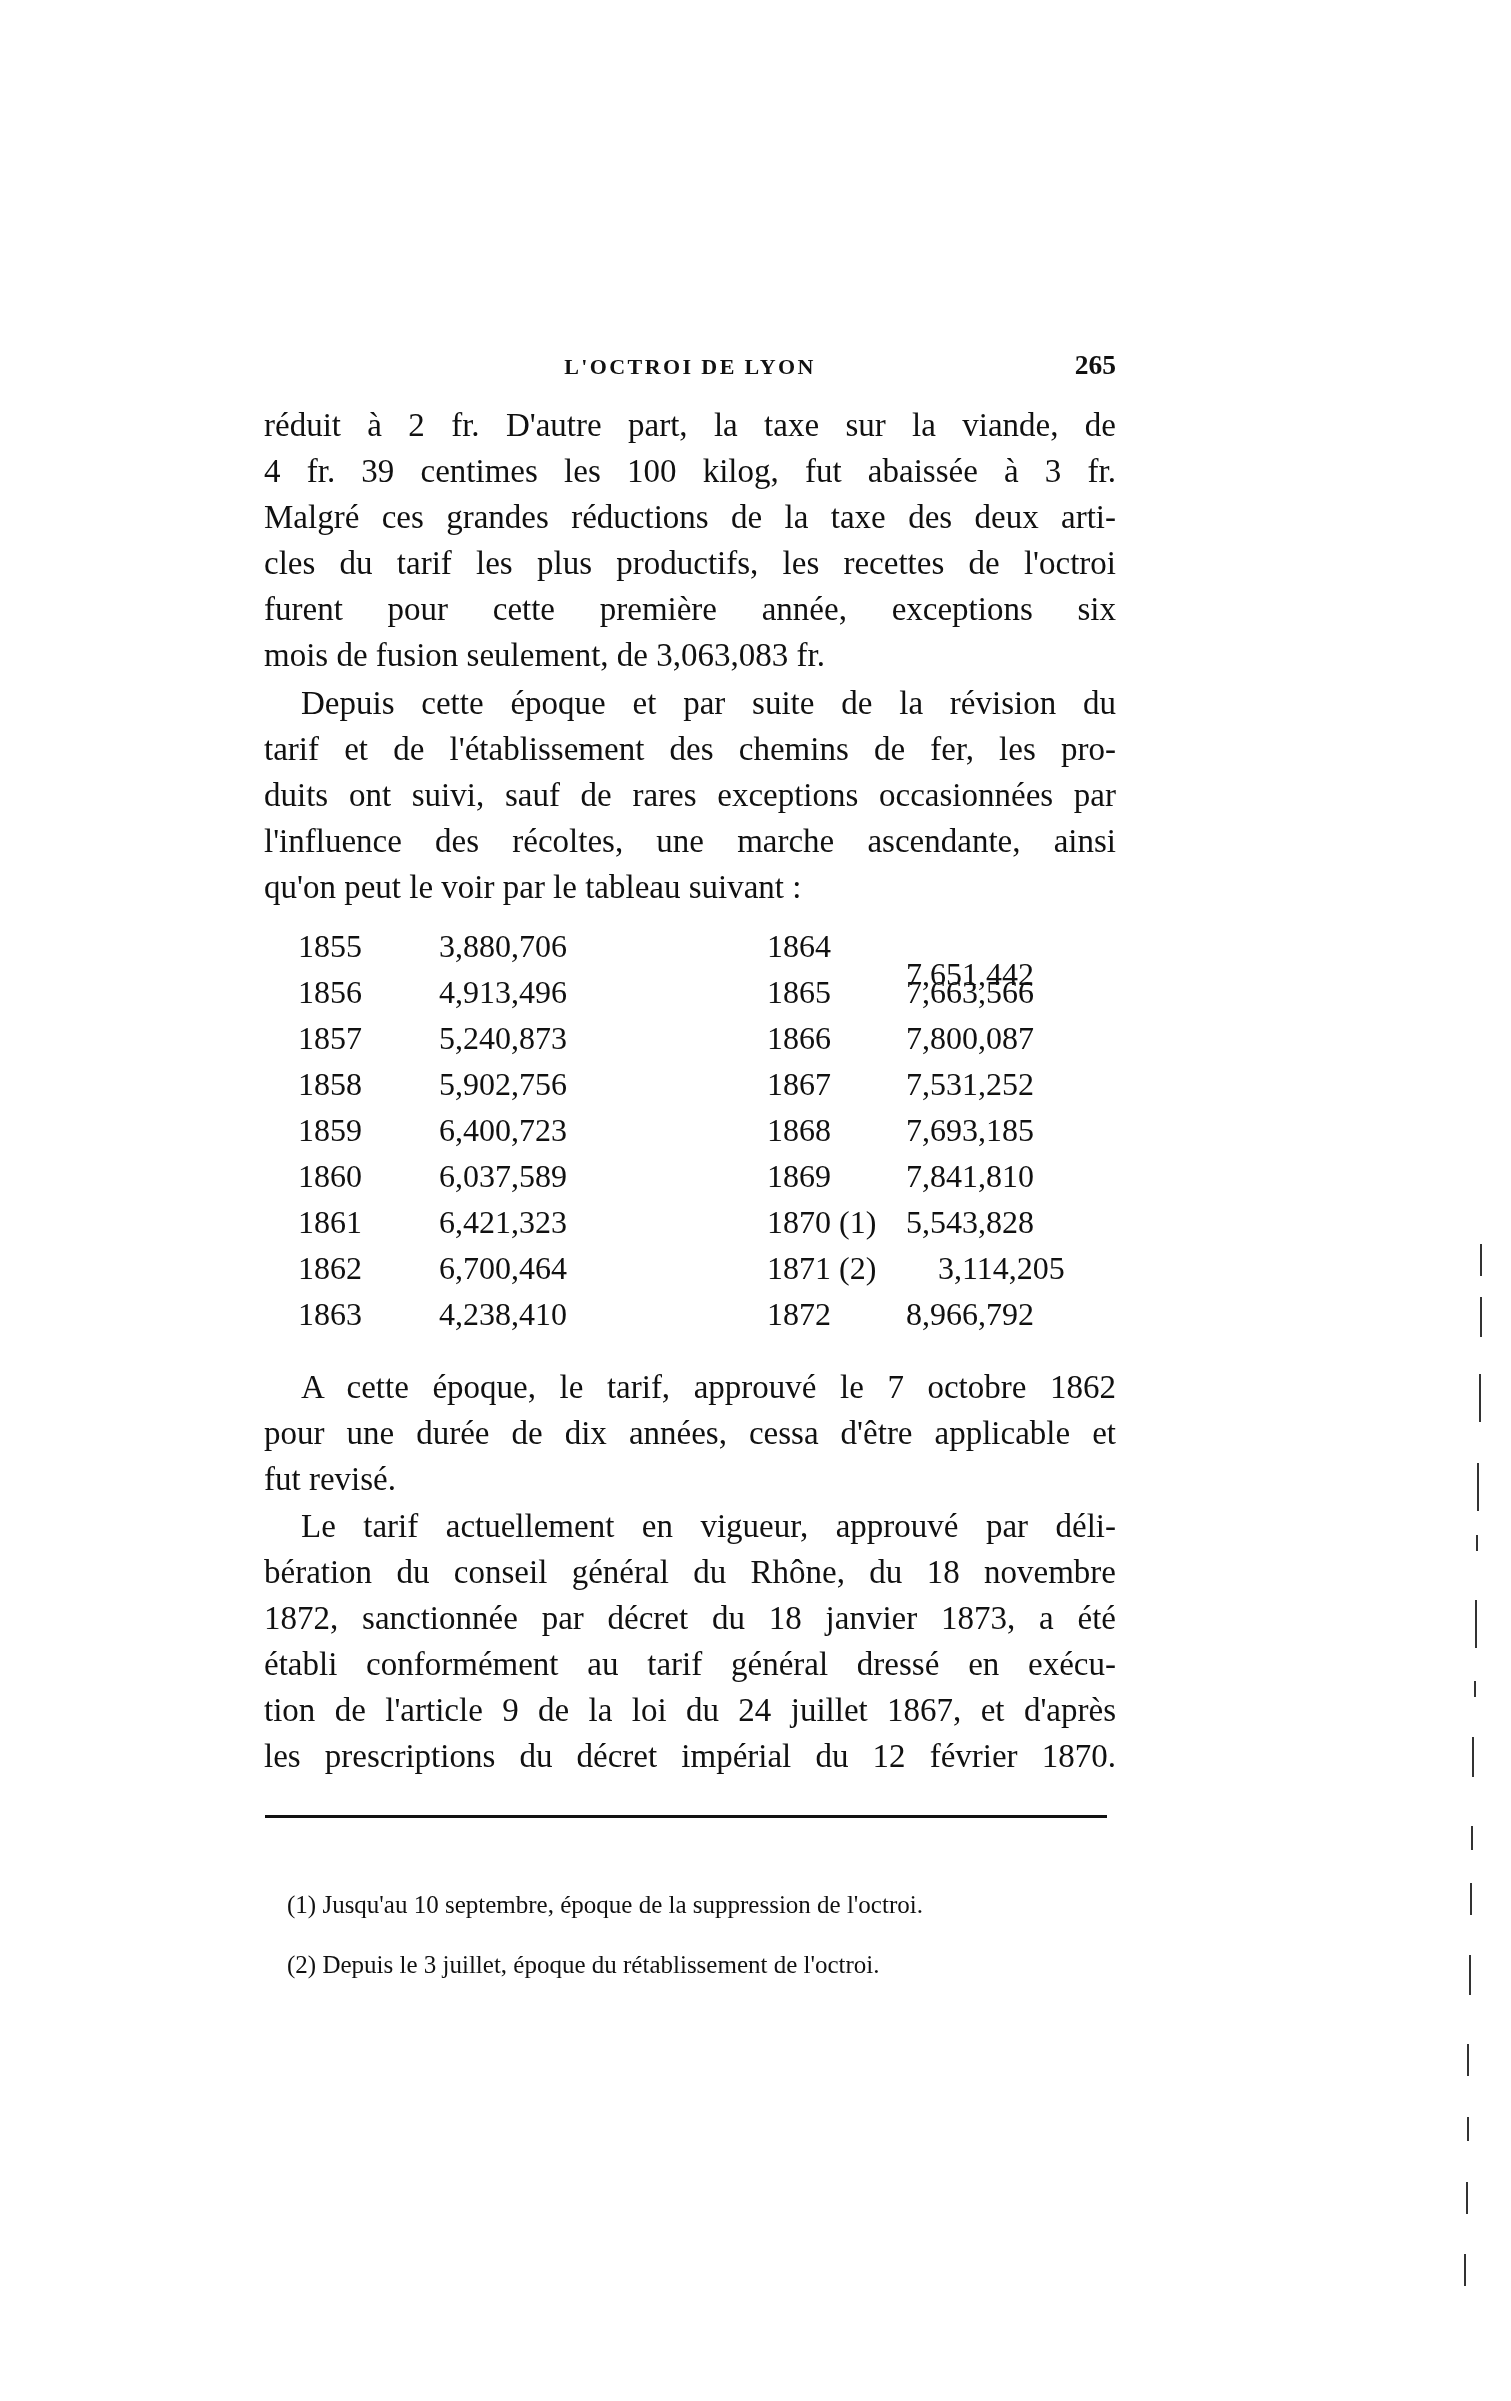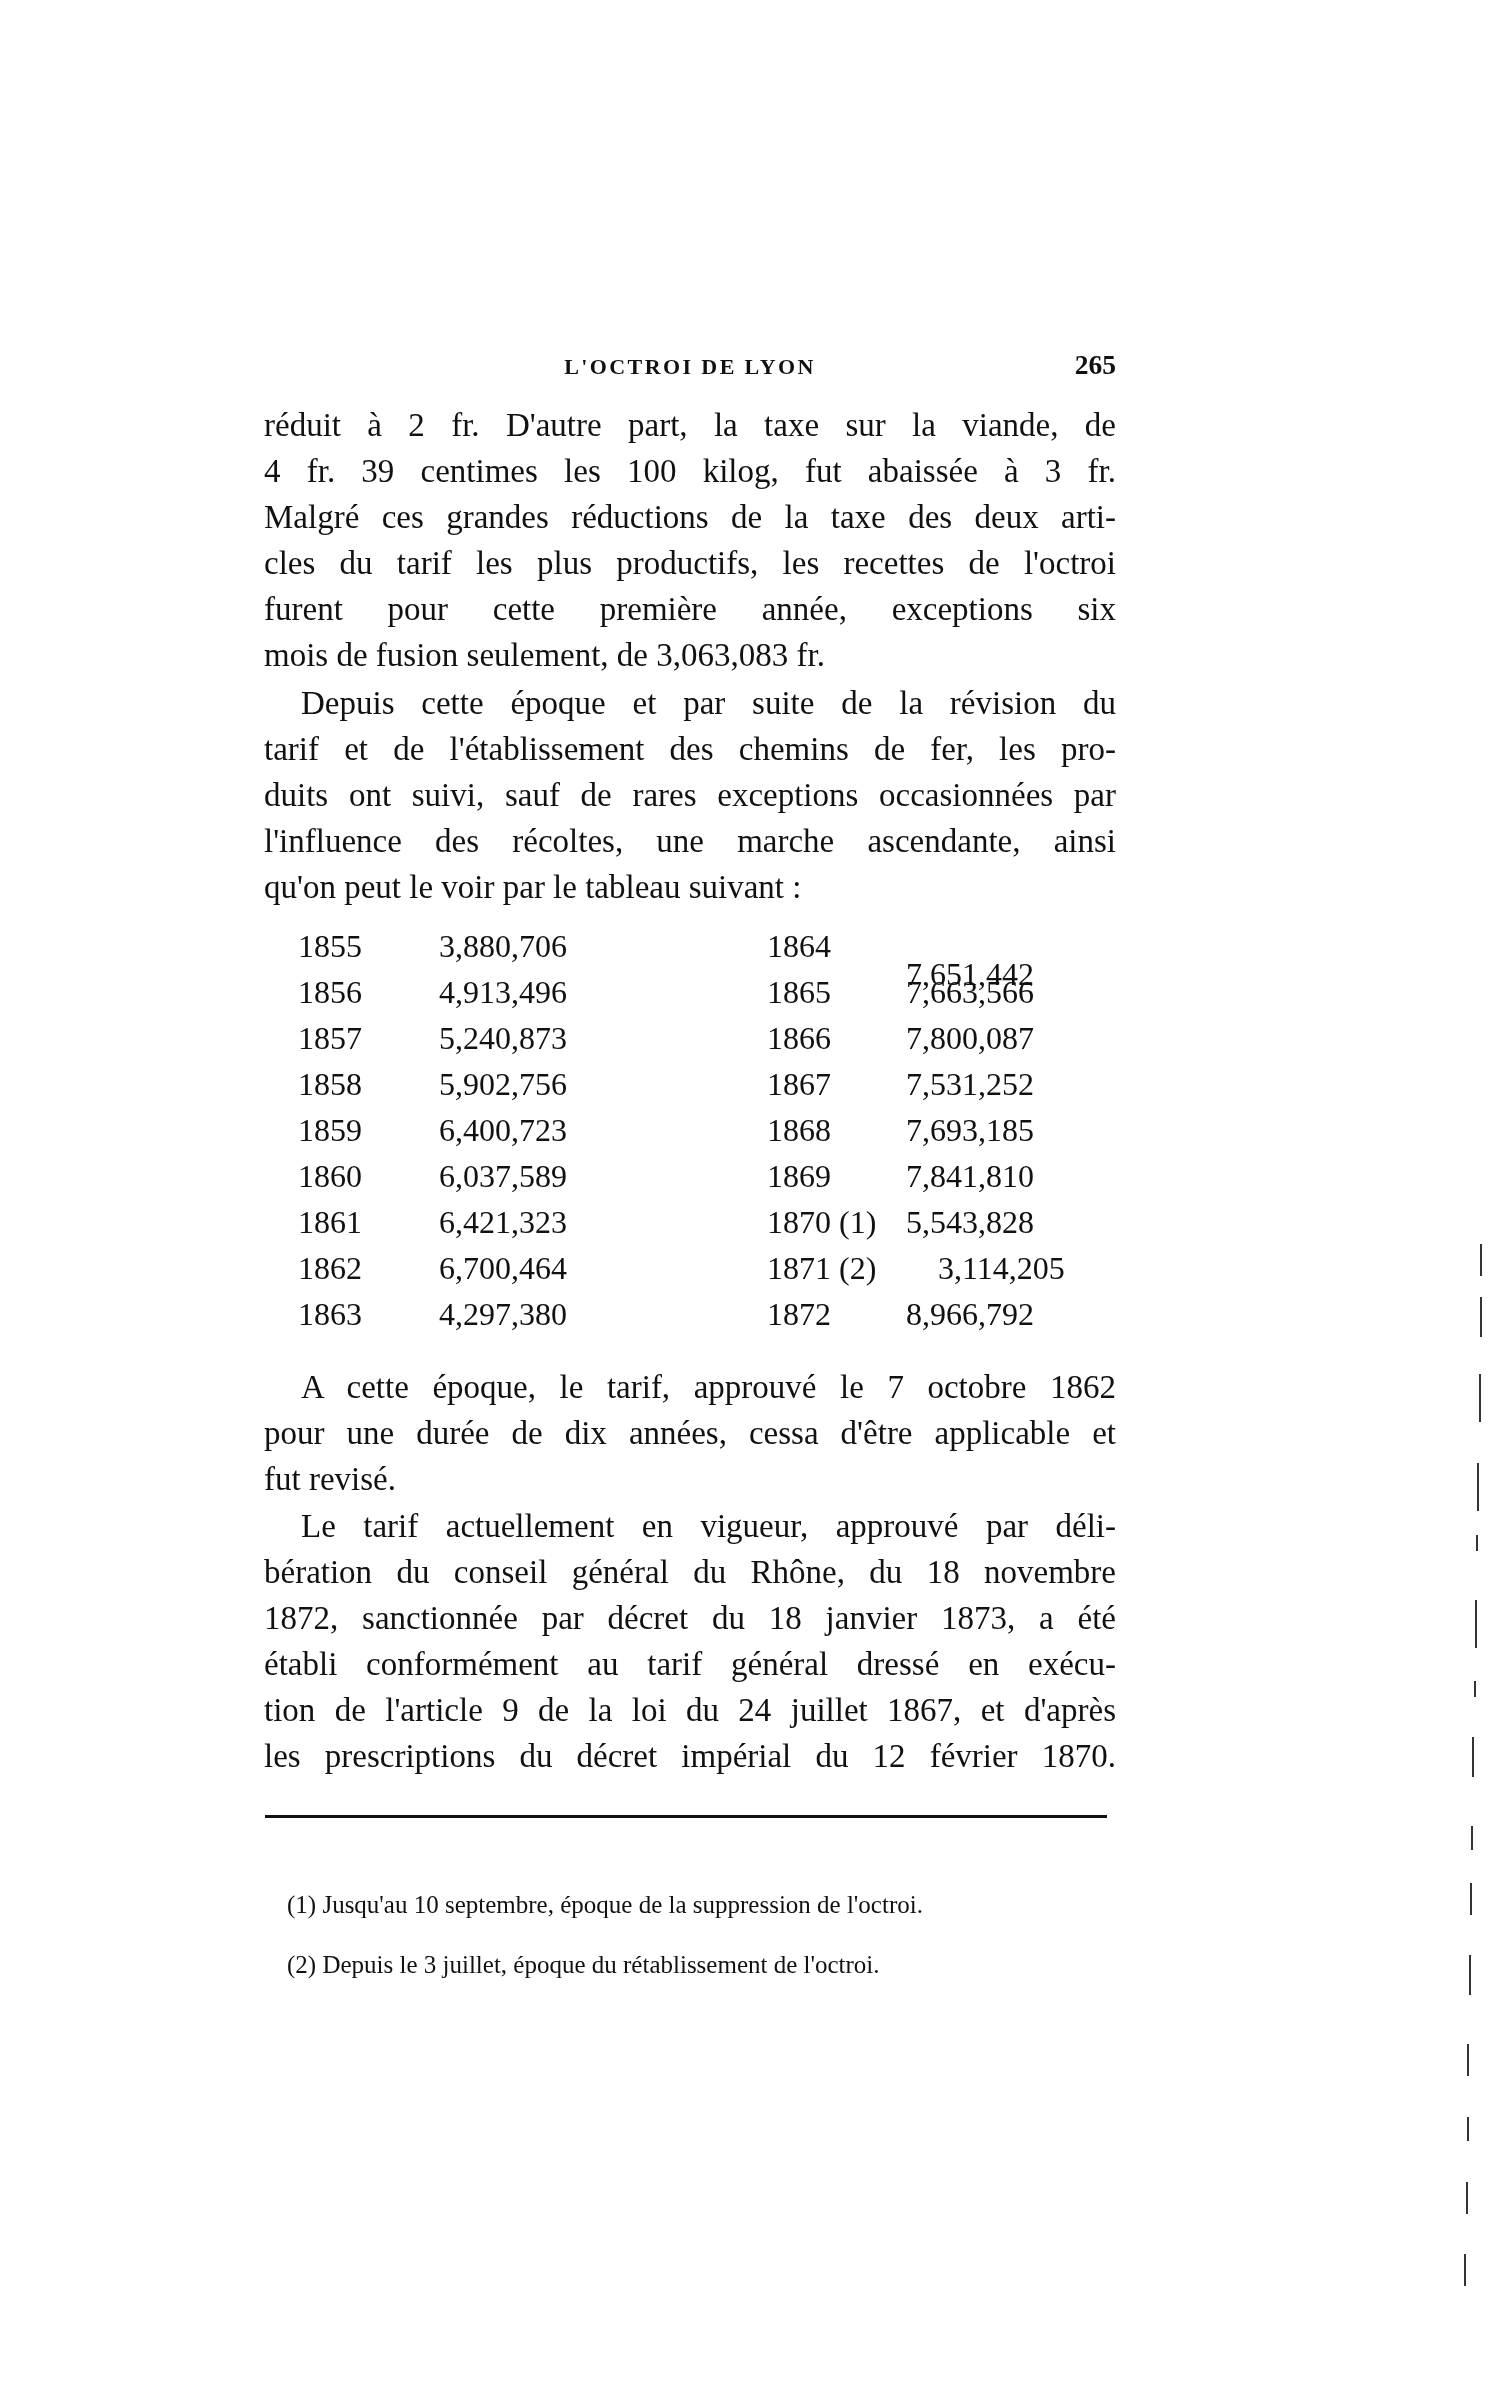--- a/index.html
+++ b/index.html
@@ -93,21 +93,21 @@
       <span class="cell" style="left:642px;">5,543,828</span>
     </div>
     <div class="trow" style="top:322px;">
       <span class="cell" style="left:34px;">1862</span>
       <span class="cell" style="left:175px;">6,700,464</span>
       <span class="cell" style="left:503px;">1871 (2)</span>
       <span class="cell" style="left:642px;margin-left:32px;">3,114,205</span>
     </div>
     <div class="trow" style="top:368px;">
       <span class="cell" style="left:34px;">1863</span>
-      <span class="cell" style="left:175px;">4,297,380</span>
+      <span class="cell" style="left:175px;">4,238,410</span>
       <span class="cell" style="left:503px;">1872</span>
       <span class="cell" style="left:642px;">8,966,792</span>
     </div>
   </div>
 
   <div class="text-block" style="top:1364px;">
     <span class="line indent">A cette époque, le tarif, approuvé le 7 octobre 1862</span>
     <span class="line">pour une durée de dix années, cessa d'être applicable et</span>
     <span class="line last">fut revisé.</span>
   </div>

